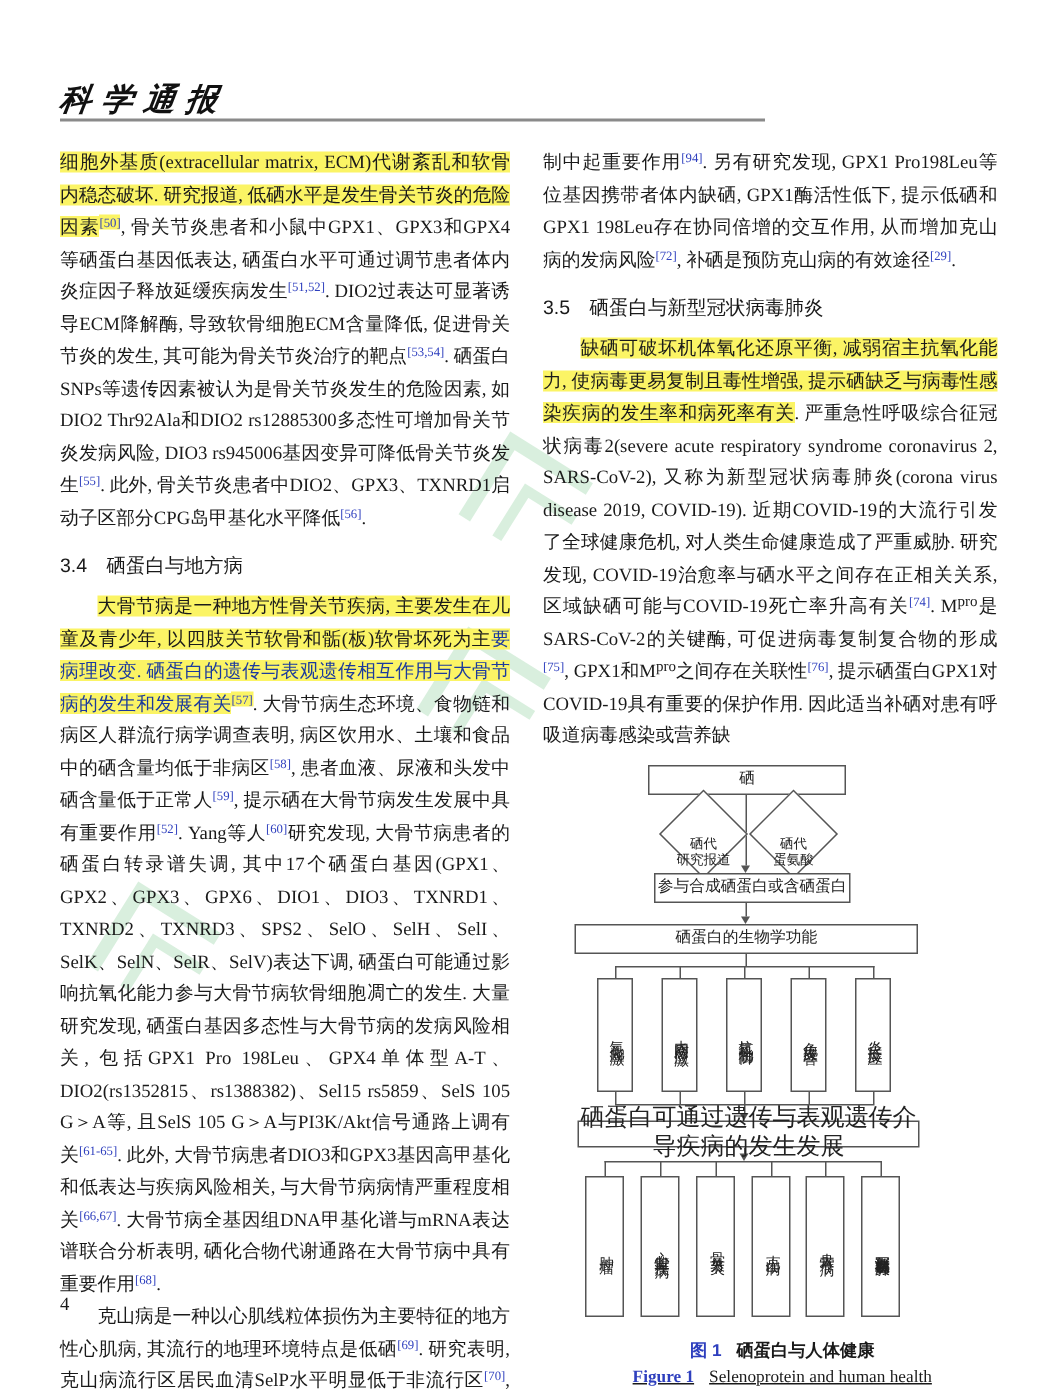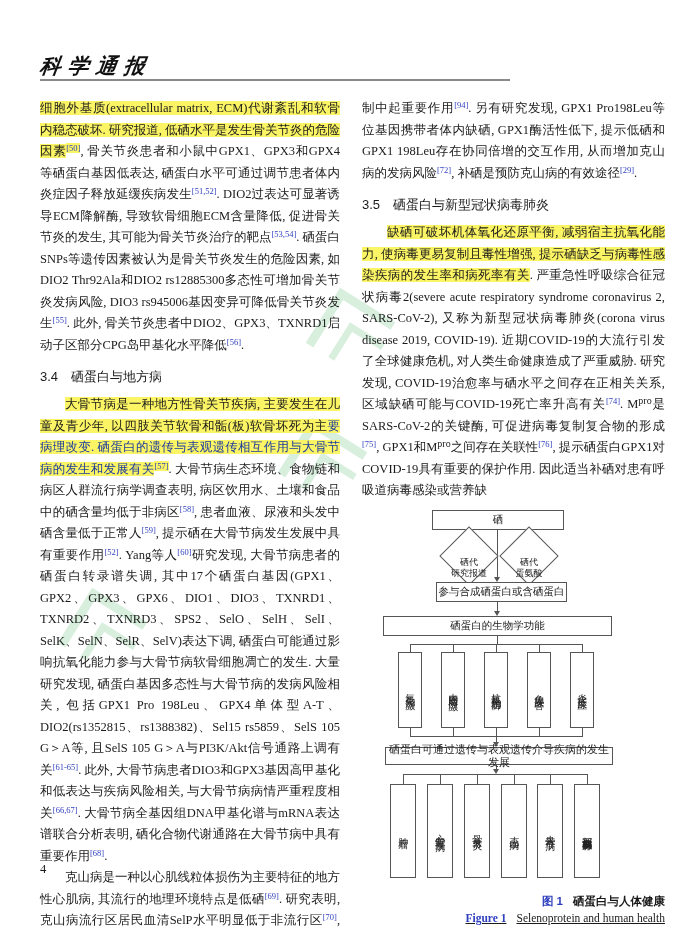--- a/index.html
+++ b/index.html
@@ -38,21 +38,21 @@
     font-family:"Liberation Sans","DejaVu Sans",sans-serif;font-size:10.5px;line-height:1.15;color:#222;text-align:center;}
   .dbox{position:absolute;border:1px solid #555;background:#fff;display:flex;align-items:center;justify-content:center;box-sizing:border-box;}
   .vtext{writing-mode:vertical-rl;letter-spacing:2px;font-size:10px;}
   .vline{position:absolute;width:1px;background:#555;}
   .hline{position:absolute;height:1px;background:#555;}
   .arr{position:absolute;width:0;height:0;border-left:3.5px solid transparent;border-right:3.5px solid transparent;border-top:5px solid #555;}
   .dwrap{position:absolute;width:60px;height:60px;}
   .dshape{position:absolute;left:9px;top:9px;width:40px;height:40px;border:1px solid #555;background:#fff;transform:rotate(45deg);}
   .dlabel{position:absolute;left:0;top:12px;width:60px;height:60px;display:flex;align-items:center;justify-content:center;font-size:9px;line-height:11px;}
   
-  .cap{margin-top:11px;font-size:11.5px;line-height:16px;text-align:right;padding-left:16px;}
+  .cap{margin-top:11px;font-size:11.5px;line-height:16px;text-align:center;padding-left:16px;}
   .cap-zh{font-weight:bold;font-family:"Liberation Sans","DejaVu Sans",sans-serif;}
   .cap-en{font-family:"Liberation Serif","DejaVu Serif",serif;font-weight:normal;text-decoration:underline;}
   .cap-label{color:#2e3fbe;font-weight:bold;margin-right:10px;}
   .pageno{position:absolute;left:40px;top:862px;font-size:12.5px;z-index:1;}
 </style>
 </head>
 <body>
 
 <span class="wm" style="left:318px;top:300px;transform:rotate(32deg);"></span>
 <span class="wm inner" style="left:336px;top:330px;transform:rotate(32deg);"></span>
@@ -143,21 +143,21 @@
     <div class="dbox vtext" style="left:122px;top:142px;width:24px;height:76px;">
         <span>抗氧化防御</span>
       </div>
     <div class="dbox vtext" style="left:165px;top:142px;width:24px;height:76px;">
         <span>免疫应答</span>
       </div>
     <div class="dbox vtext" style="left:208px;top:142px;width:24px;height:76px;">
         <span>炎症反应</span>
       </div>
 
-    <div class="dbox" style="left:23px;top:237px;width:228px;height:18px;font-size:11px;">
+    <div class="dbox" style="left:23px;top:237px;width:228px;height:18px;font-size:16px;">
       <span>硒蛋白可通过遗传与表观遗传介导疾病的发生发展</span>
     </div>
 
     <div class="dbox vtext" style="left:28px;top:274px;width:26px;height:94px;">
         <span>肿瘤</span>
       </div>
     <div class="dbox vtext" style="left:65px;top:274px;width:26px;height:94px;">
         <span>心血管疾病</span>
       </div>
     <div class="dbox vtext" style="left:102px;top:274px;width:26px;height:94px;">

